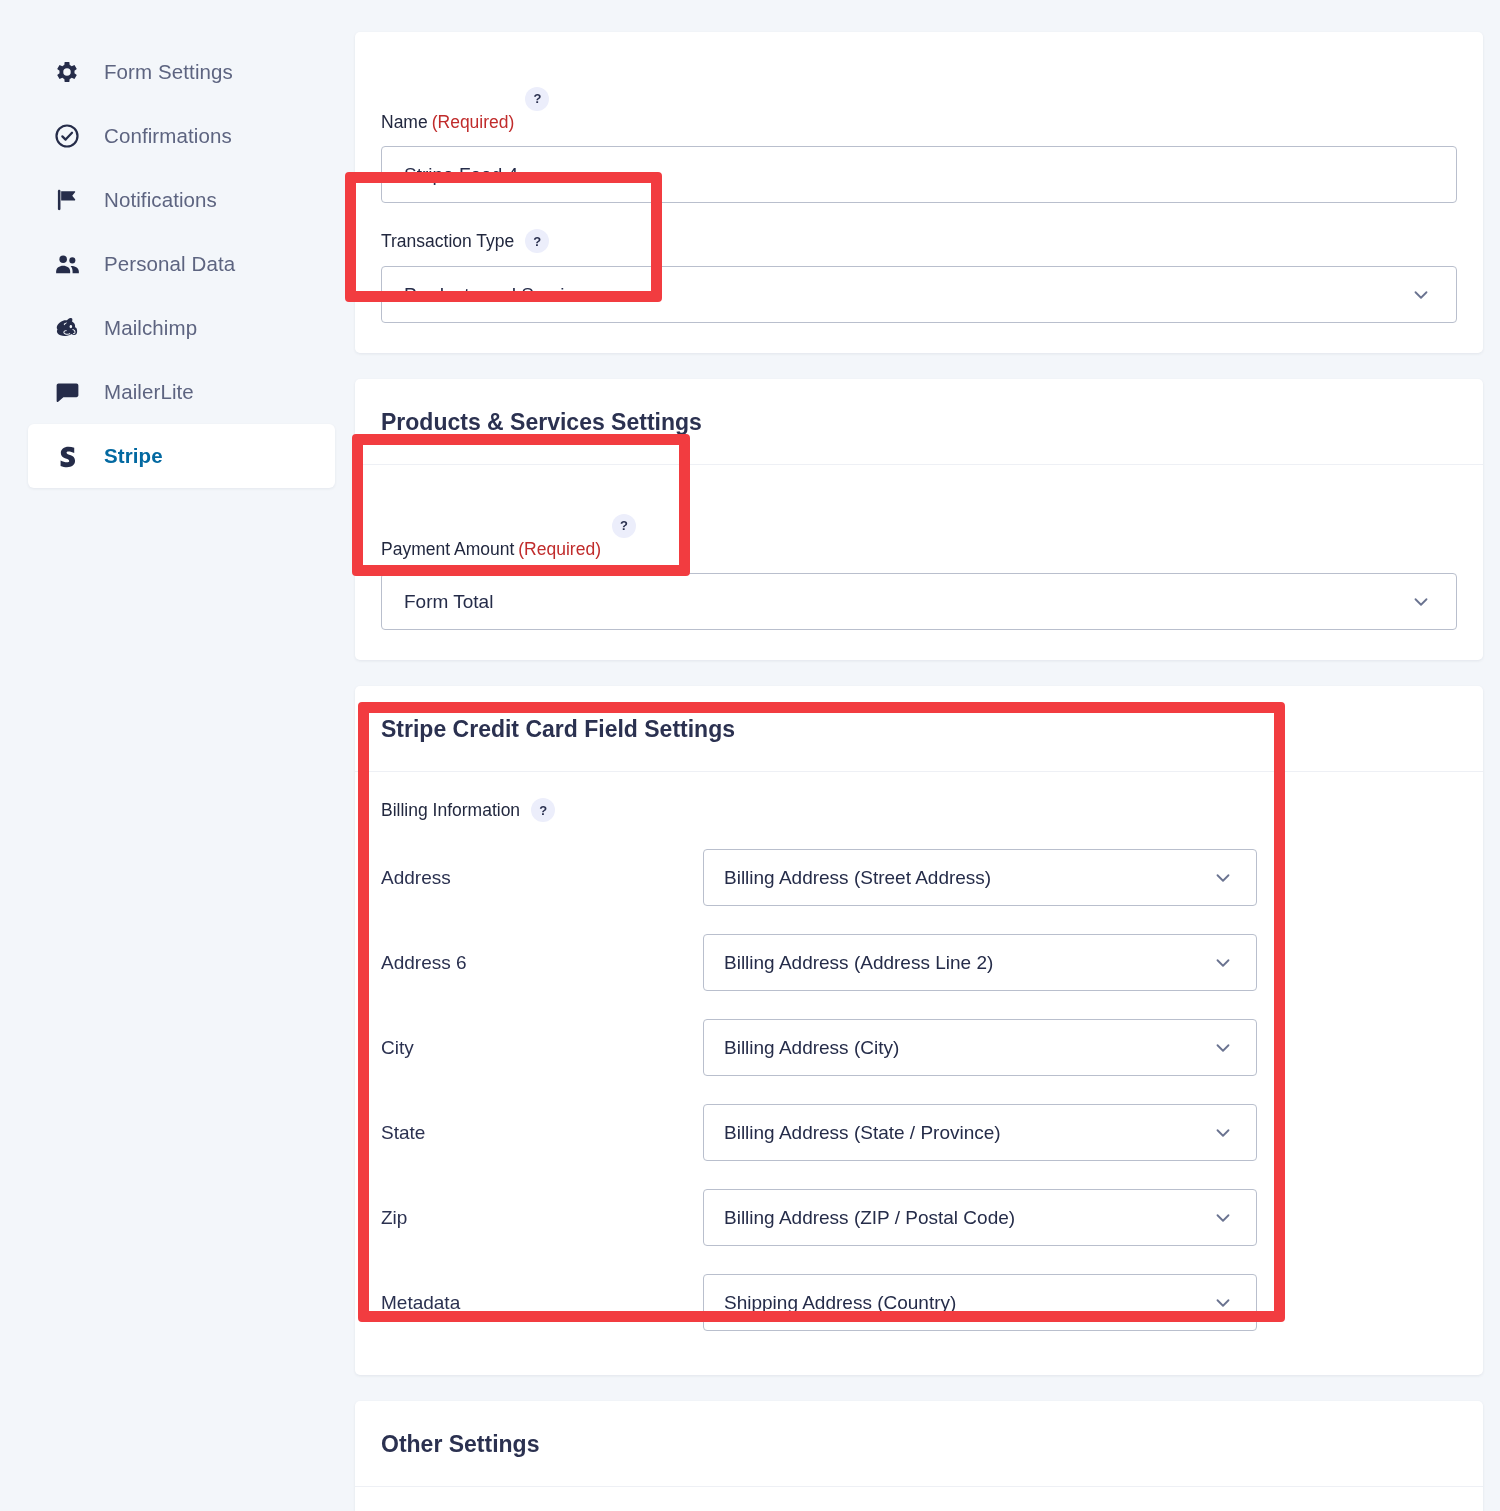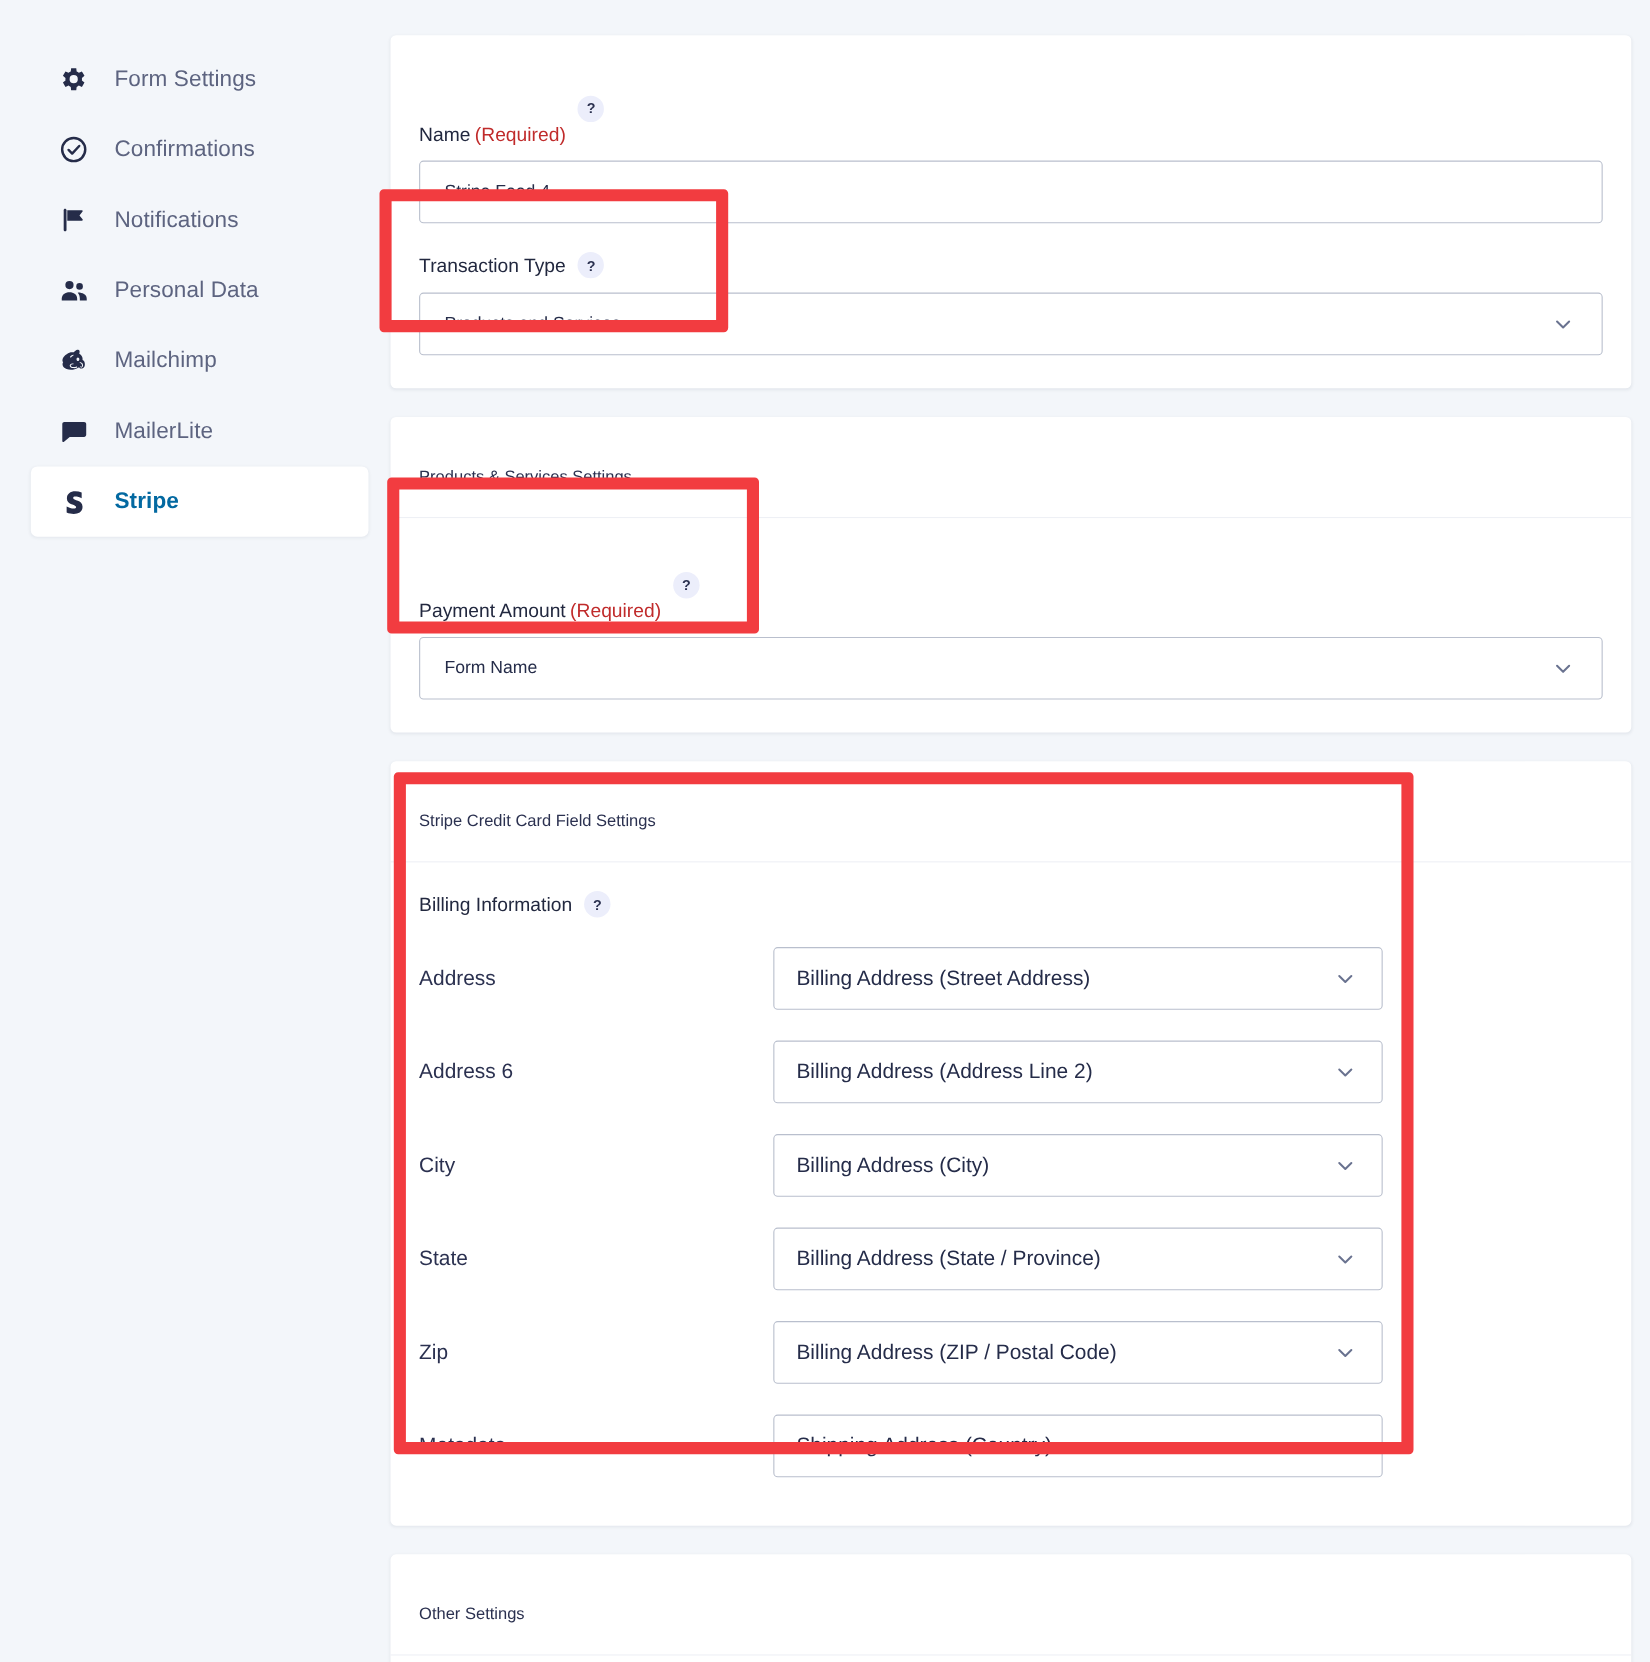--- a/index.html
+++ b/index.html
@@ -71,24 +71,23 @@
     background: #ffffff;
     border-radius: 5px;
     box-shadow: 0 1px 3px rgba(30,40,70,0.08);
     margin-bottom: 26px;
   }
   .card-header {
     padding: 30px 26px 28px 26px;
     border-bottom: 1px solid #eef0f5;
   }
   .card-title {
-    font-size: 15px;
+    font-size: 23px;
     color: #2b3150;
-    font-weight: 400;
-    margin-top: 16px;
+    font-weight: 700;
   }
   .card-body {
     padding: 26px 26px 30px 26px;
   }
   .card-body.top { padding-top: 32px; text-align: center; }
 
   .field-row { margin-bottom: 26px; }
   .field-row:last-child { margin-bottom: 0; }
 
   .field-label {
@@ -119,21 +118,21 @@
     cursor: pointer;
     flex: 0 0 24px;
   }
 
   .input, .select {
     width: 100%;
     height: 57px;
     border: 1px solid #b9bfcd;
     border-radius: 4px;
     background: #fff;
-    font-size: 16px;
+    font-size: 19px;
     color: #252c49;
     padding: 4px 22px;
     display: flex;
     align-items: center;
     font-family: "Liberation Sans", sans-serif;
   }
   .select { justify-content: space-between; cursor: pointer; }
   .chev {
     color: #6a7390;
     display: inline-flex;
@@ -298,21 +297,21 @@
       <div class="card-body">
         <div class="field-row">
           <div class="field-label">
             <span class="lbl-txt">
               <span>Payment Amount</span>
               <span class="req">(Required)</span>
             </span>
             <span class="help">?</span>
           </div>
           <div class="select">
-            <span>Form Name</span>
+            <span>Form Total</span>
             <span class="chev">
               <svg width="22" height="22" viewBox="0 0 24 24" fill="none" stroke="currentColor" stroke-width="2" stroke-linecap="round" stroke-linejoin="round">
                   <path d="M6 9l6 6 6-6"></path>
                 </svg>
             </span>
           </div>
         </div>
       </div>
     </section>
 

